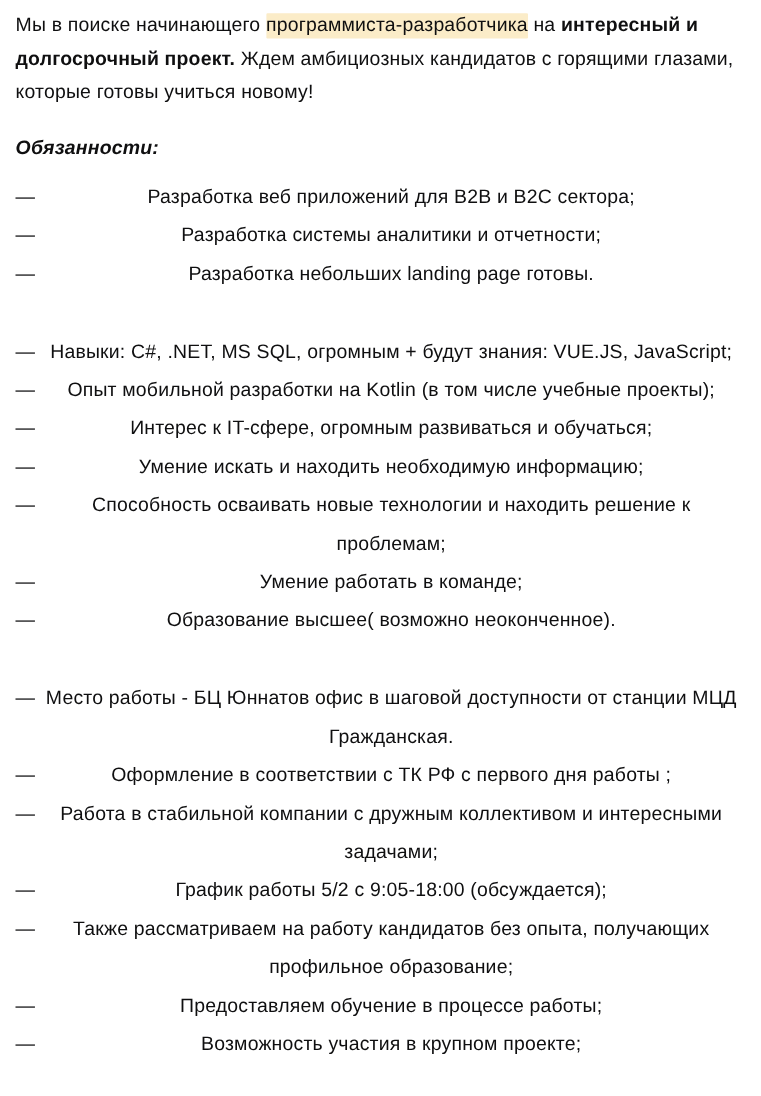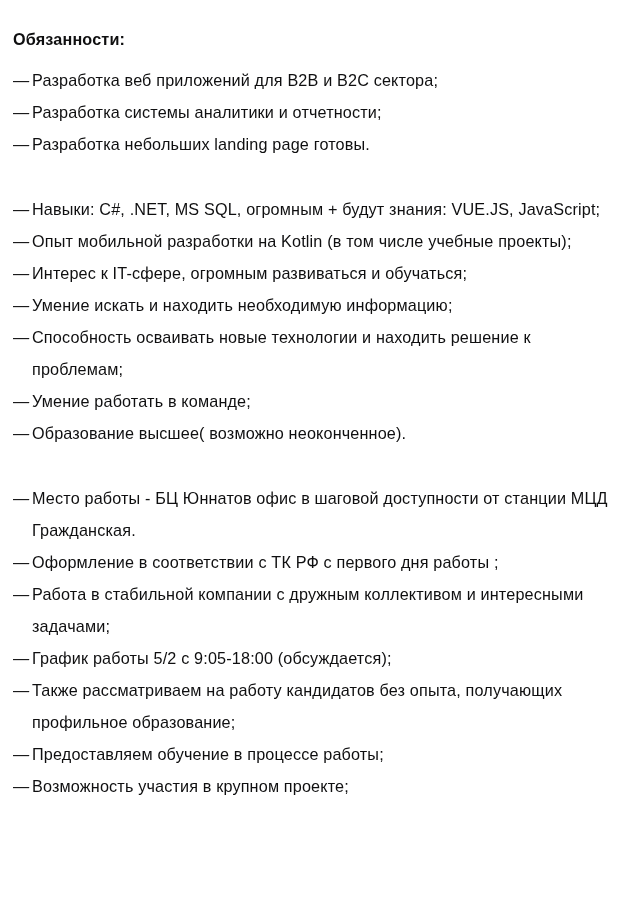--- a/index.html
+++ b/index.html
@@ -33,20 +33,21 @@
     background: #fbecc8;
     padding: 1px 0 2px 0;
     border-radius: 1px;
   }
   .section-heading {
     font-size: 16.2px;
     font-weight: 700;
     line-height: 24px;
     margin: 0;
     letter-spacing: 0.01em;
+    font-style: italic;
   }
   .spacer-heading {
     height: 20px;
   }
   .spacer-list {
     height: 13px;
   }
   ul.bullets {
     list-style: none;
     margin: 0;
@@ -61,27 +62,29 @@
   }
   ul.bullets li .dash {
     position: absolute;
     left: 0;
     top: 0;
     width: 19px;
     display: inline-block;
   }
   ul.bullets li .txt {
     display: block;
+    text-align: center;
   }
 </style>
 </head>
 <body>
 
 <div class="vacancy">
 
+  <p class="intro"><span>Мы в поиске начинающего </span><span class="hl">программиста-разработчика</span><span> на </span><b class="strong">интересный и долгосрочный проект.</b><span> Ждем амбициозных кандидатов с горящими глазами, которые готовы учиться новому!</span></p>
 
   <div id="sections-root">
       <div class="spacer-heading"></div>
       <p class="section-heading">Обязанности:</p>
       <div class="spacer-list"></div>
       <ul class="bullets">
         <li>
           <span class="dash">—</span>
           <span class="txt">Разработка веб приложений для B2B и B2C сектора;</span>
         </li>

